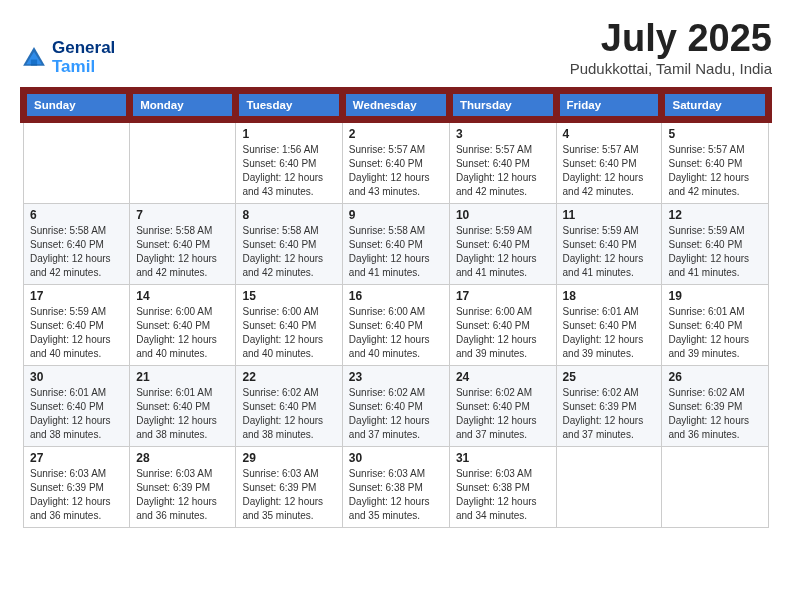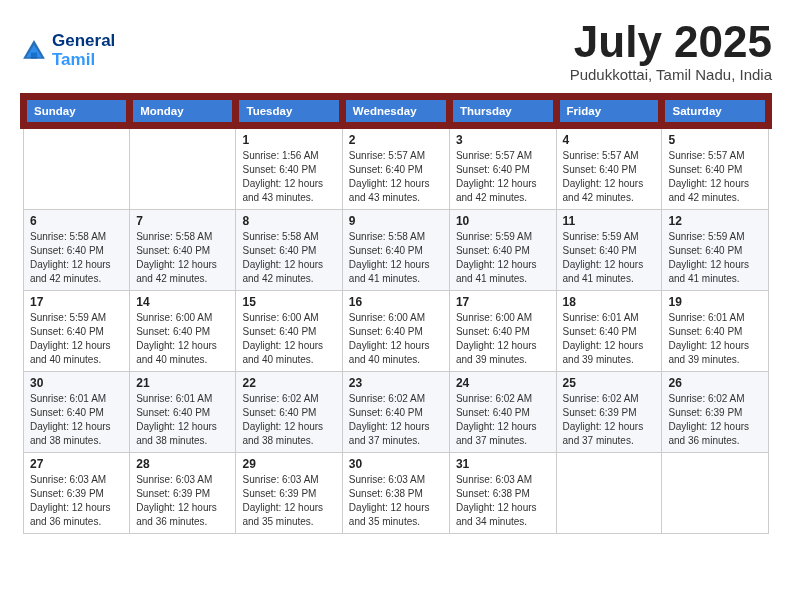--- a/index.html
+++ b/index.html
@@ -12,21 +12,21 @@
     }
     .page {
       width: 792px;
       min-height: 612px;
       background: #fff;
       padding: 18px 20px 18px 20px;
     }
     .header {
       display: flex;
       justify-content: space-between;
-      align-items: center;
+      align-items: flex-end;
       margin-bottom: 10px;
     }
     .logo {
       display: flex;
       align-items: center;
       gap: 4px;
     }
     .logo-text {
       font-size: 17px;
       font-weight: bold;
@@ -34,21 +34,21 @@
       line-height: 1.1;
     }
     .logo-icon {
       width: 28px;
       height: 28px;
     }
     .title-block {
       text-align: right;
     }
     .main-title {
-      font-size: 44px;
+      font-size: 38px;
       font-weight: bold;
       color: #222;
       line-height: 1.1;
     }
     .subtitle {
       font-size: 15px;
       color: #444;
     }
     .calendar {
       width: 100%;

